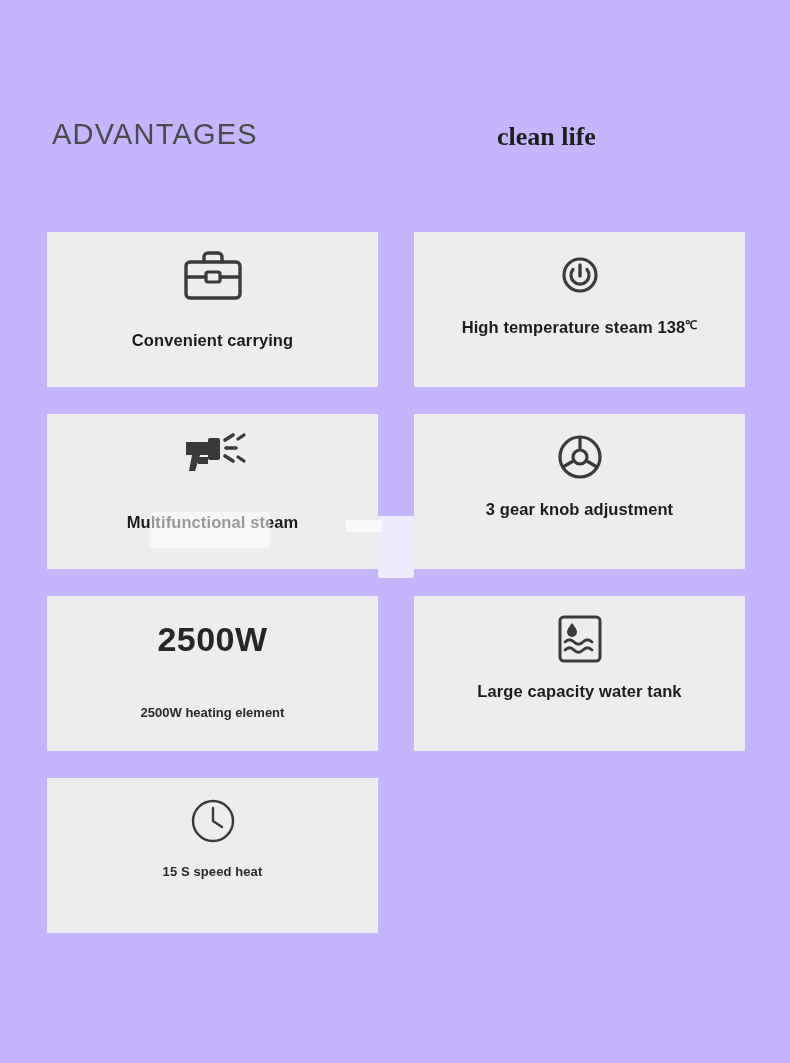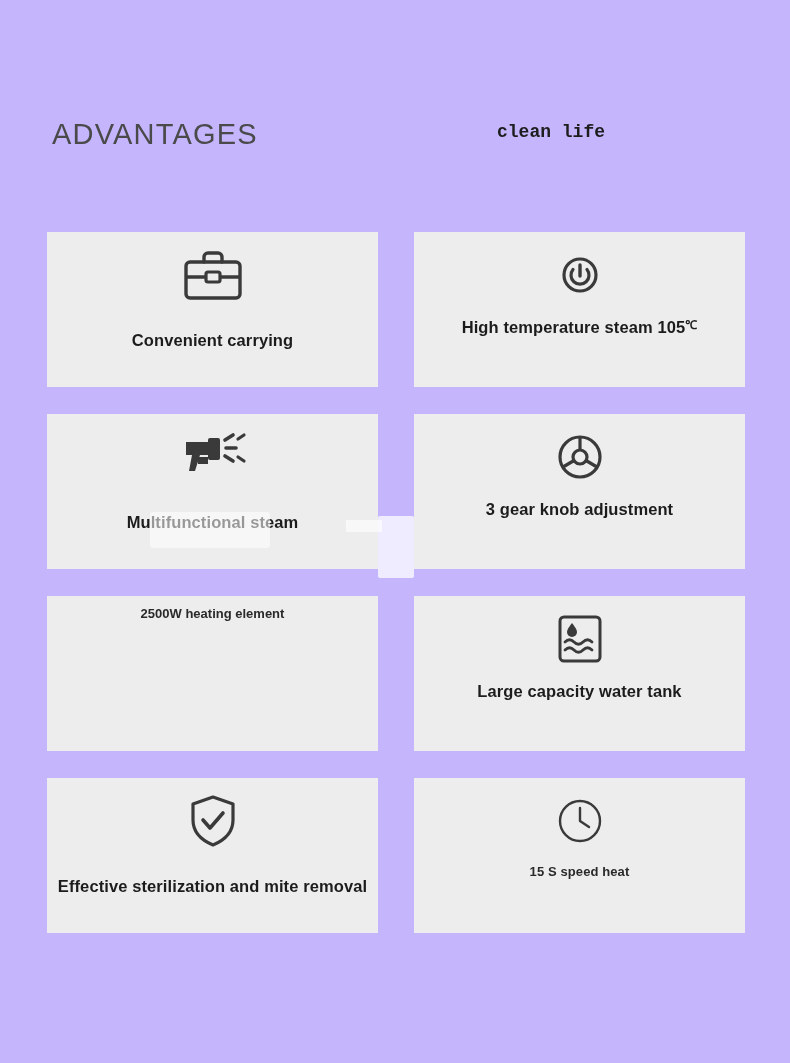--- a/index.html
+++ b/index.html
@@ -38,24 +38,24 @@
     font-size: 29px;
     letter-spacing: 1.2px;
     font-weight: 400;
     color: #4a4a4a;
     font-family: "Liberation Sans", sans-serif;
   }
   .title-cleanlife {
     position: absolute;
     left: 497px;
     top: 4px;
-    font-size: 18px;
+    font-size: 26px;
     font-weight: 700;
     color: #1d1d1d;
-    font-family: Liberation Mono, monospace;
+    font-family: Liberation Serif, serif;
   }
 
   
   .grid {
     position: absolute;
     top: 232px;
     left: 47px;
     width: 698px;
   }
   .row {
@@ -196,21 +196,21 @@
 
       <div class="card right">
         <div class="icon-wrap">
           <svg width="48" height="48" viewBox="0 0 48 48" fill="none">
             <circle cx="24" cy="24" r="16" stroke="#3a3a3a" stroke-width="3.2"></circle>
             <path d="M24 14v11" stroke="#3a3a3a" stroke-width="3.4" stroke-linecap="round"></path>
             <path d="M17 18.5a9 9 0 1 0 14 0" stroke="#3a3a3a" stroke-width="3.2" stroke-linecap="round"></path>
           </svg>
         </div>
         <div class="card-label">
-          <span>High temperature steam 105</span><span class="unit-c">℃</span>
+          <span>High temperature steam 138</span><span class="unit-c">℃</span>
         </div>
       </div>
 
     </div>
 
     <div class="row">
 
       <div class="card left">
         <div class="icon-wrap">
           <svg width="78" height="62" viewBox="0 0 78 62" fill="none">
@@ -238,48 +238,42 @@
           </svg>
         </div>
         <div class="card-label">3 gear knob adjustment</div>
       </div>
 
     </div>
 
     <div class="row">
 
       <div class="card left">
+        <div class="watt-wrap">
+          <div class="card-label big-num">2500W</div>
+        </div>
         <div class="label-sub">2500W heating element</div>
       </div>
 
       <div class="card right">
         <div class="icon-wrap">
           <svg width="52" height="56" viewBox="0 0 52 56" fill="none">
             <rect x="6" y="6" width="40" height="44" rx="4" stroke="#3a3a3a" stroke-width="3"></rect>
             <path d="M18 12c0 0 -5 6 -5 9a5 5 0 0 0 10 0c0-3-5-9-5-9z" fill="#3a3a3a"></path>
             <path d="M11 31c3-3 6-3 9 0s6 3 9 0 6-3 9 0" stroke="#3a3a3a" stroke-width="2.8" fill="none" stroke-linecap="round"></path>
             <path d="M11 39c3-3 6-3 9 0s6 3 9 0 6-3 9 0" stroke="#3a3a3a" stroke-width="2.8" fill="none" stroke-linecap="round"></path>
           </svg>
         </div>
         <div class="card-label">Large capacity water tank</div>
       </div>
 
     </div>
 
     <div class="row">
 
-      <div class="card left">
-        <div class="icon-wrap">
-          <svg width="52" height="58" viewBox="0 0 52 58" fill="none">
-            <path d="M26 5 L46 12 V28c0 12-8 20-20 25C14 48 6 40 6 28V12z" stroke="#3a3a3a" stroke-width="3.2" fill="none" stroke-linejoin="round"></path>
-            <path d="M16 28l7 8 13-15" stroke="#3a3a3a" stroke-width="3.6" fill="none" stroke-linecap="round" stroke-linejoin="round"></path>
-          </svg>
-        </div>
-        <div class="card-label">Effective sterilization and mite removal</div>
-      </div>
 
       <div class="card right">
         <div class="icon-wrap">
           <svg width="52" height="52" viewBox="0 0 52 52" fill="none">
             <circle cx="26" cy="26" r="20" stroke="#3a3a3a" stroke-width="2.4"></circle>
             <path d="M26 13v13l9 6" stroke="#3a3a3a" stroke-width="2.4" stroke-linecap="round" stroke-linejoin="round" fill="none"></path>
           </svg>
         </div>
         <div class="card-label small">15 S speed heat</div>
       </div>

